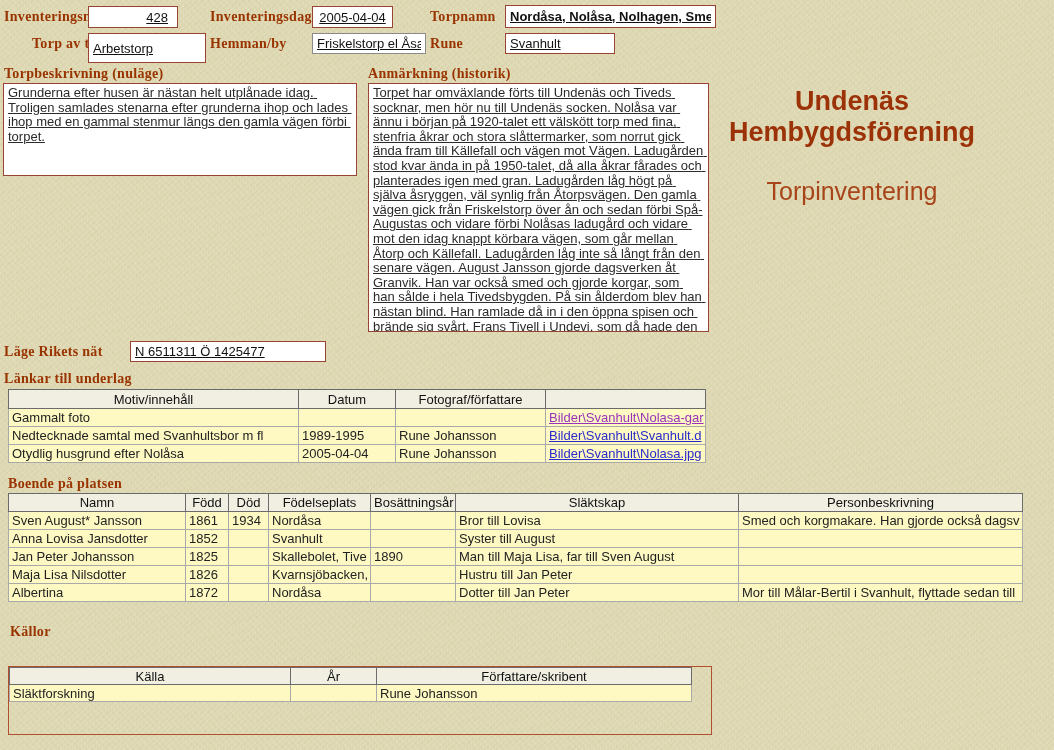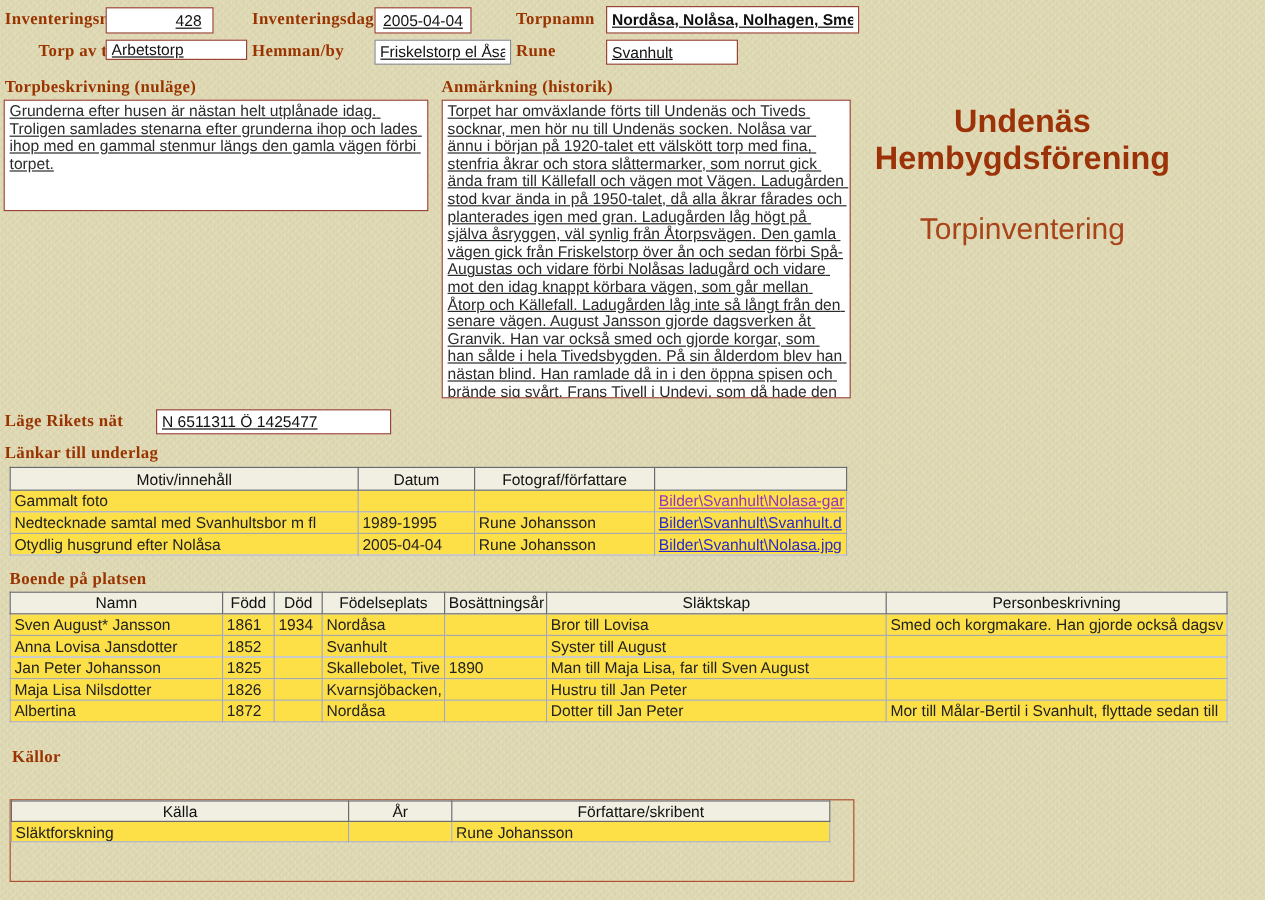--- a/index.html
+++ b/index.html
@@ -40,38 +40,38 @@
     background:#fff;border:1px solid #993333;
     font-size:13px;color:#222;
   }
   table.grid th{
     background:#f1efe2;font-weight:normal;text-align:center;
     border:1px solid #6b6b6b;font-size:13px;color:#111;
     overflow:hidden;white-space:nowrap;padding:0 3px;
   }
   table.grid td{
     border:1px solid #a9a9a9;overflow:hidden;white-space:nowrap;
-    padding:0 3px;background:#fde047;
+    padding:0 3px;background:#fef9c3;
   }
   a.link{color:#2a2acc;text-decoration:underline;cursor:pointer;}
   a.link.visited{color:#9933bb;}
   .kallor-box{border:1px solid #b05030;background:transparent;}
 </style>
 </head>
 <body>
 
 <div class="abs lbl" style="left:4px;top:9px;">Inventeringsnr</div>
 <input class="fld right" style="left: 88px; top: 6px; width: 90px; height: 22px;" value="428">
 <div class="abs lbl" style="left:210px;top:9px;">Inventeringsdag</div>
 <input class="fld center" style="left: 312px; top: 6px; width: 81px; height: 22px;" value="2005-04-04">
 <div class="abs lbl" style="left:430px;top:9px;">Torpnamn</div>
 <input class="fld bold" style="left: 505px; top: 5px; width: 211px; height: 23px;" value="Nordåsa, Nolåsa, Nolhagen, Sme'n">
 
 <div class="abs lbl" style="left:4px;top:36px;margin-left:28px;">Torp av typ</div>
-<input class="fld" style="left: 88px; top: 33px; width: 118px; height: 17px;" value="Arbetstorp">
+<input class="fld" style="left: 88px; top: 33px; width: 118px; height: 30px;" value="Arbetstorp">
 <div class="abs lbl" style="left:210px;top:36px;">Hemman/by</div>
 <input class="fld gray" style="left: 312px; top: 33px; width: 114px; height: 21px;" value="Friskelstorp el Åsa">
 <div class="abs lbl" style="left:430px;top:36px;">Rune</div>
 <input class="fld" style="left: 505px; top: 33px; width: 110px; height: 21px;" value="Svanhult">
 
 <div class="abs lbl" style="left:4px;top:66px;">Torpbeskrivning (nuläge)</div>
 <textarea class="fld" style="left: 3px; top: 83px; width: 354px; height: 93px;">Grunderna efter husen är nästan helt utplånade idag. Troligen samlades stenarna efter grunderna ihop och lades ihop med en gammal stenmur längs den gamla vägen förbi torpet.</textarea>
 
 <div class="abs lbl" style="left:368px;top:66px;">Anmärkning (historik)</div>
 <textarea class="fld" style="left: 368px; top: 83px; width: 341px; height: 249px;">Torpet har omväxlande förts till Undenäs och Tiveds socknar, men hör nu till Undenäs socken. Nolåsa var ännu i början på 1920-talet ett välskött torp med fina, stenfria åkrar och stora slåttermarker, som norrut gick ända fram till Källefall och vägen mot Vägen. Ladugården stod kvar ända in på 1950-talet, då alla åkrar fårades och planterades igen med gran. Ladugården låg högt på själva åsryggen, väl synlig från Åtorpsvägen. Den gamla vägen gick från Friskelstorp över ån och sedan förbi Spå-Augustas och vidare förbi Nolåsas ladugård och vidare mot den idag knappt körbara vägen, som går mellan Åtorp och Källefall. Ladugården låg inte så långt från den senare vägen. August Jansson gjorde dagsverken åt Granvik. Han var också smed och gjorde korgar, som han sålde i hela Tivedsbygden. På sin ålderdom blev han nästan blind. Han ramlade då in i den öppna spisen och brände sig svårt. Frans Tivell i Undevi, som då hade den enda bilen i trakten, skjutsade honom till sjukhuset i Karlsborg, där han sedan dog av sina brännskador.</textarea>

